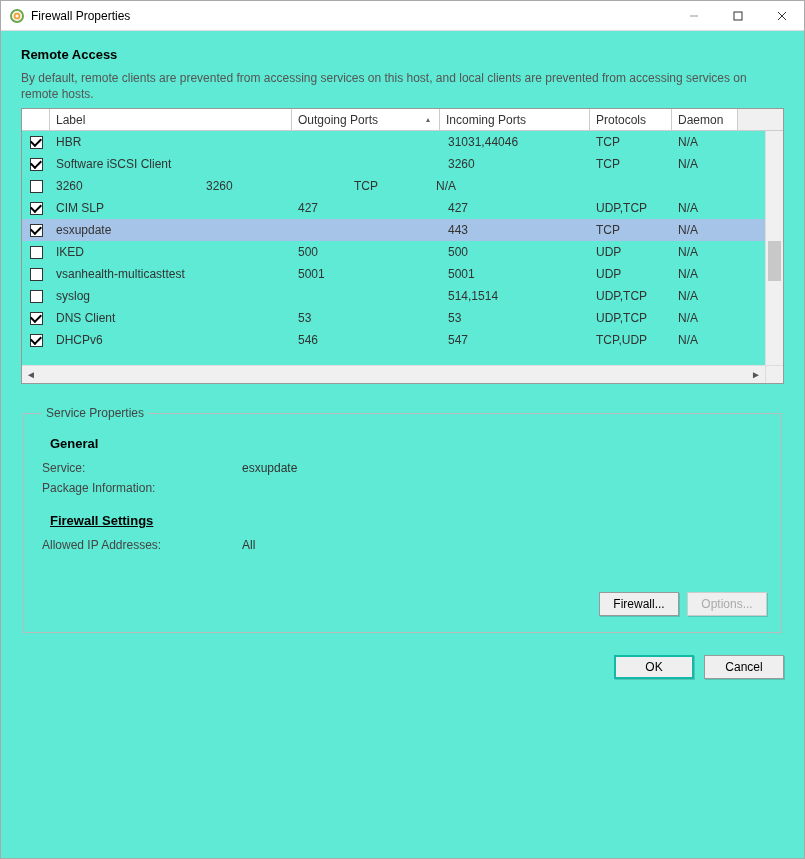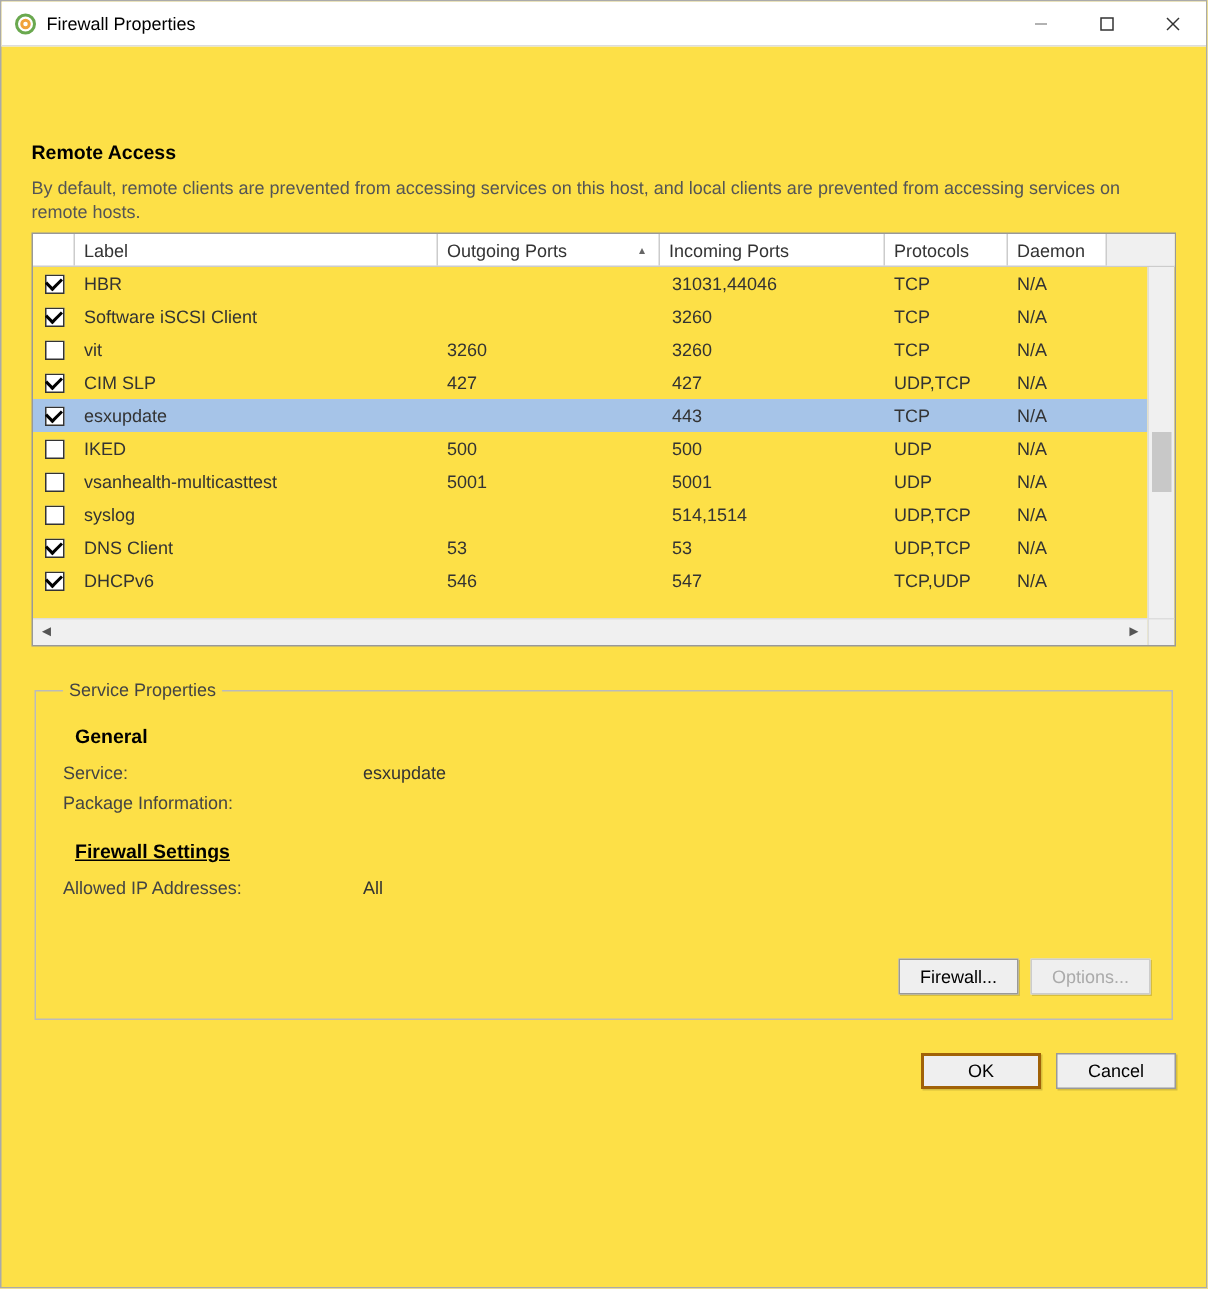--- a/index.html
+++ b/index.html
@@ -9,22 +9,21 @@
     font-size: 12px;
     background: #fff;
     width: 805px; height: 859px;
     overflow: hidden;
     color: #000;
   }
   .window {
     width: 805px; height: 859px;
     border: 1px solid #aaa;
     display: flex; flex-direction: column;
-    background: #fde047;
-    gap: 47px;
+    background: #5eead4;
   }
   
   .titlebar {
     height: 30px;
     display: flex; align-items: center;
     padding: 0 0 0 8px;
     border-bottom: 1px solid #ddd;
     background: #fff;
   }
   .titlebar .icon-box {
@@ -166,21 +165,21 @@
     font-size:12px;
     display:inline-flex; align-items:center; justify-content:center;
     box-shadow: 1px 1px 0 rgba(0,0,0,0.15);
   }
   .btn.disabled { color:#aaa; border-color:#ccc;}
   .dlg-buttons {
     display:flex; justify-content:flex-end; gap:10px;
     margin-top:22px;
   }
   .btn.primary {
-    border:2px solid #a16207;
+    border:2px solid #14b8a6;
   }
 </style>
 </head>
 <body>
 
 <div class="window">
 
   <div class="titlebar">
     <span class="icon-box">
       <svg viewBox="0 0 16 16">
@@ -244,21 +243,20 @@
               <div class="cell col-label">Software iSCSI Client</div>
               <div class="cell col-in"></div>
               <div class="cell col-out">3260</div>
               <div class="cell col-proto">TCP</div>
               <div class="cell col-daemon">N/A</div>
             </div>
             <div class="row">
               <div class="cell col-chk">
                 <span class="chk"></span>
               </div>
-              <div class="cell col-label">vit</div>
               <div class="cell col-in">3260</div>
               <div class="cell col-out">3260</div>
               <div class="cell col-proto">TCP</div>
               <div class="cell col-daemon">N/A</div>
             </div>
             <div class="row">
               <div class="cell col-chk">
                 <span class="chk checked"></span>
               </div>
               <div class="cell col-label">CIM SLP</div>

